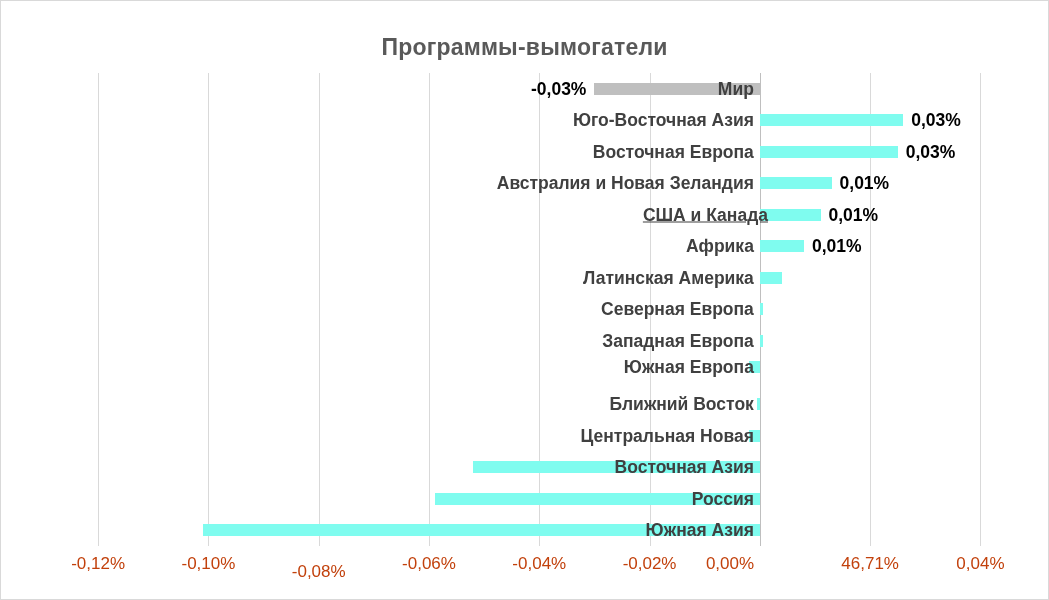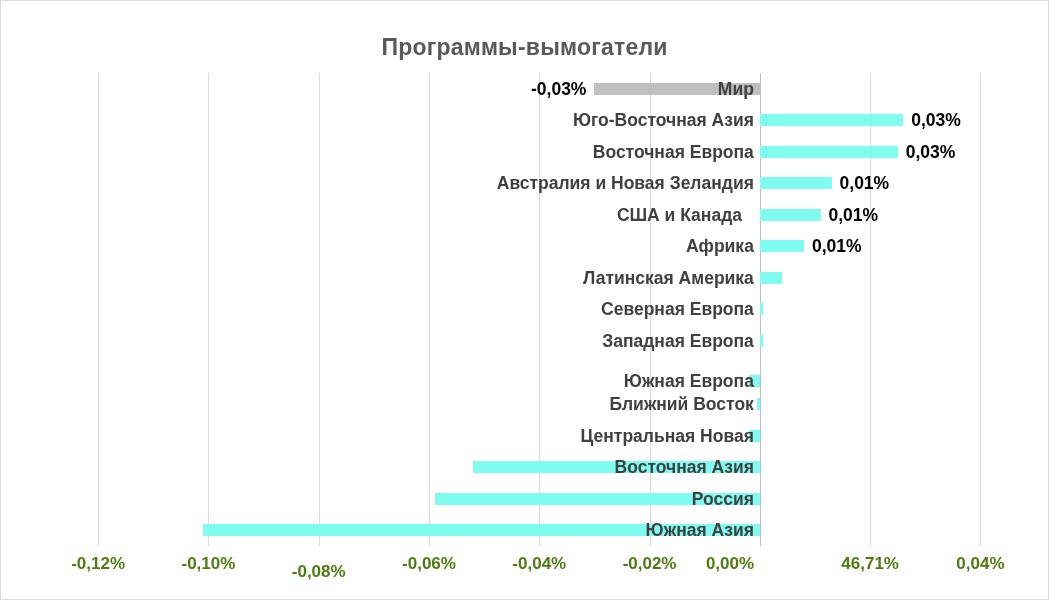--- a/index.html
+++ b/index.html
@@ -99,22 +99,22 @@
     position: absolute;
     left: 42px;
     top: 545px;
     width: 965px;
     height: 40px;
   }
   .x-tick {
     position: absolute;
     top: 8px;
     font-size: 17px;
-    font-weight: bold;
-    color: #4d7c0f;
+    font-weight: normal;
+    color: #c2410c;
     transform: translateX(-50%);
     white-space: nowrap;
   }
 </style>
 </head>
 <body>
 
 <div id="chart-frame">
 
   <div id="chart-title">Программы-вымогатели</div>
@@ -147,41 +147,41 @@
           <div class="cat-label right-of-zero" style="right: 254.143px;">Восточная Европа</div>
           <div class="val-label" style="left: 862.714px;">0,03%</div>
         </div>
         <div class="bar-row" style="top: 94.6px; height: 31.5333px;">
           <div class="bar" style="left: 716.857px; width: 71.6857px;"></div>
           <div class="cat-label right-of-zero" style="right: 254.143px;">Австралия и Новая Зеландия</div>
           <div class="val-label" style="left: 796.543px;">0,01%</div>
         </div>
         <div class="bar-row" style="top: 126.133px; height: 31.5333px;">
           <div class="bar" style="left: 716.857px; width: 60.6571px;"></div>
-          <div class="cat-label right-of-zero" style="right: 266px;">США и Канада</div>
+          <div class="cat-label right-of-zero" style="right: 240px; text-decoration: underline;">США и Канада</div>
           <div class="val-label" style="left: 785.514px;">0,01%</div>
         </div>
         <div class="bar-row" style="top: 157.667px; height: 31.5333px;">
           <div class="bar" style="left: 716.857px; width: 44.1143px;"></div>
           <div class="cat-label right-of-zero" style="right: 254.143px;">Африка</div>
           <div class="val-label" style="left: 768.971px;">0,01%</div>
         </div>
         <div class="bar-row" style="top: 189.2px; height: 31.5333px;">
           <div class="bar" style="left: 716.857px; width: 22.0571px;"></div>
           <div class="cat-label right-of-zero" style="right: 254.143px;">Латинская Америка</div>
         </div>
         <div class="bar-row" style="top: 220.733px; height: 31.5333px;">
           <div class="bar" style="left: 716.857px; width: 2.75714px;"></div>
           <div class="cat-label right-of-zero" style="right: 254.143px;">Северная Европа</div>
         </div>
         <div class="bar-row" style="top: 252.267px; height: 31.5333px;">
           <div class="bar" style="left: 716.857px; width: 2.75714px;"></div>
           <div class="cat-label right-of-zero" style="right: 254.143px;">Западная Европа</div>
         </div>
-        <div class="bar-row" style="top: 292px; height: 31.5333px;">
+        <div class="bar-row" style="top: 278px; height: 31.5333px;">
           <div class="bar" style="left: 705.829px; width: 11.0286px;"></div>
           <div class="cat-label right-of-zero" style="right: 254.143px;">Южная Европа</div>
         </div>
         <div class="bar-row" style="top: 315.333px; height: 31.5333px;">
           <div class="bar" style="left: 714.1px; width: 2.75714px;"></div>
           <div class="cat-label right-of-zero" style="right: 254.143px;">Ближний Восток</div>
         </div>
         <div class="bar-row" style="top: 346.867px; height: 31.5333px;">
           <div class="bar" style="left: 705.829px; width: 11.0286px;"></div>
           <div class="cat-label right-of-zero" style="right: 254.143px;">Центральная Новая</div>

